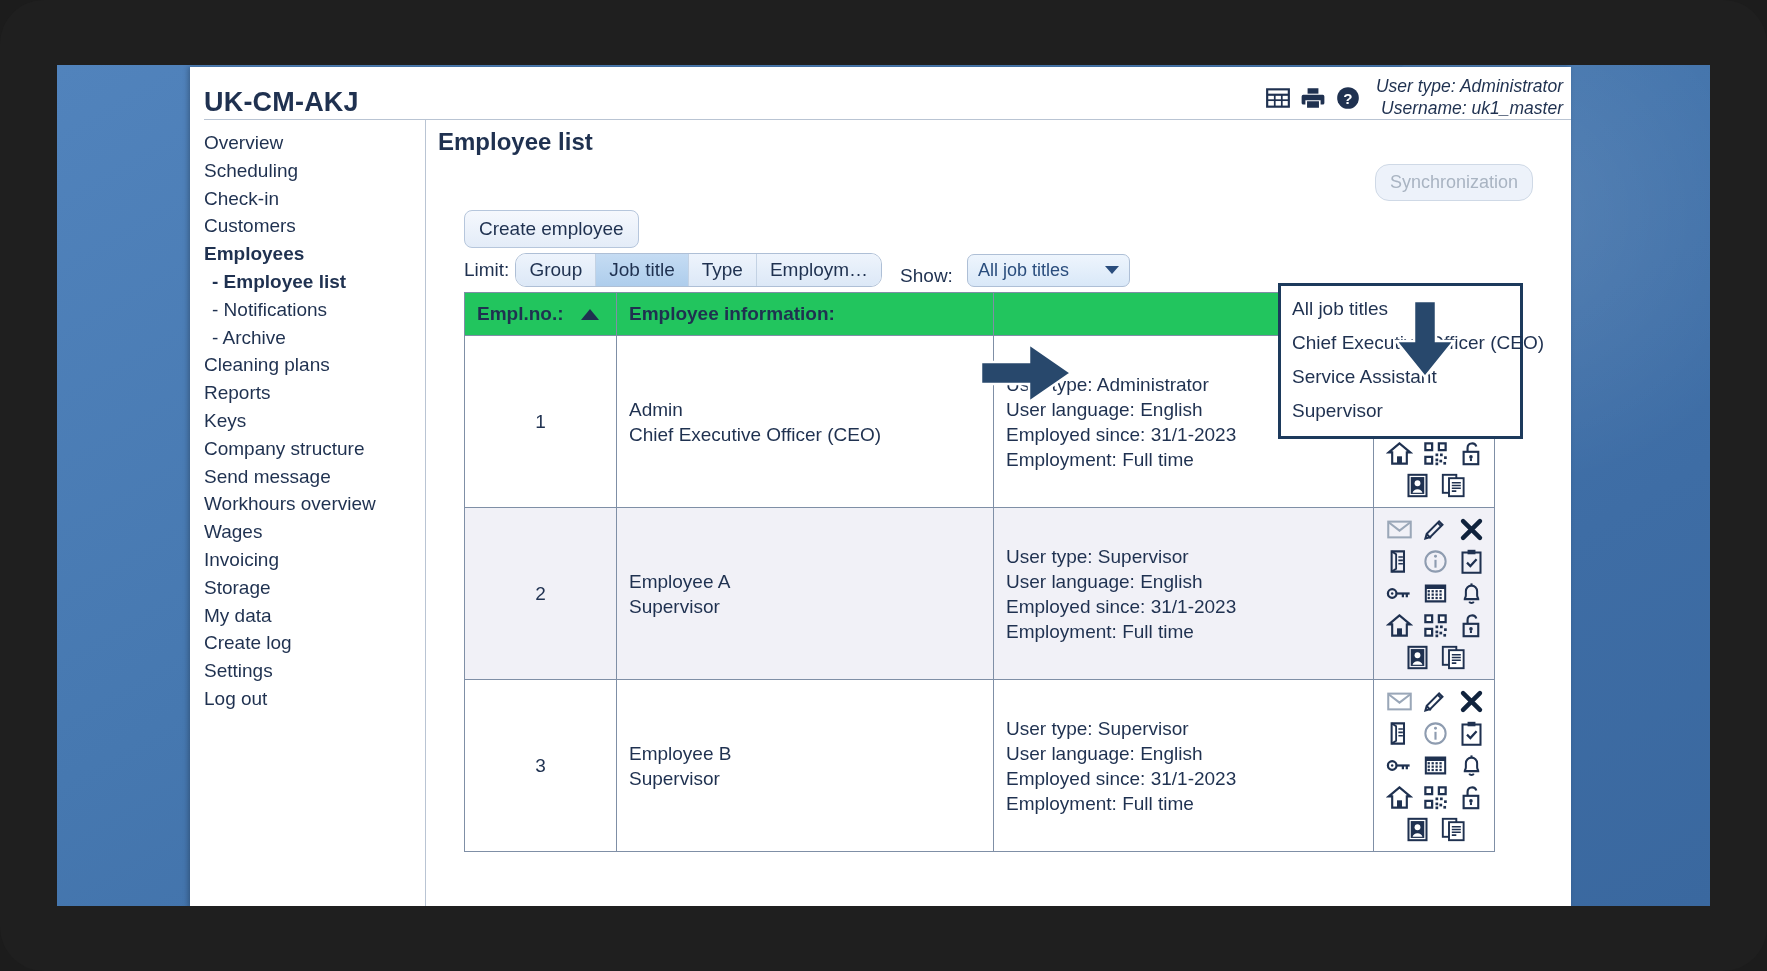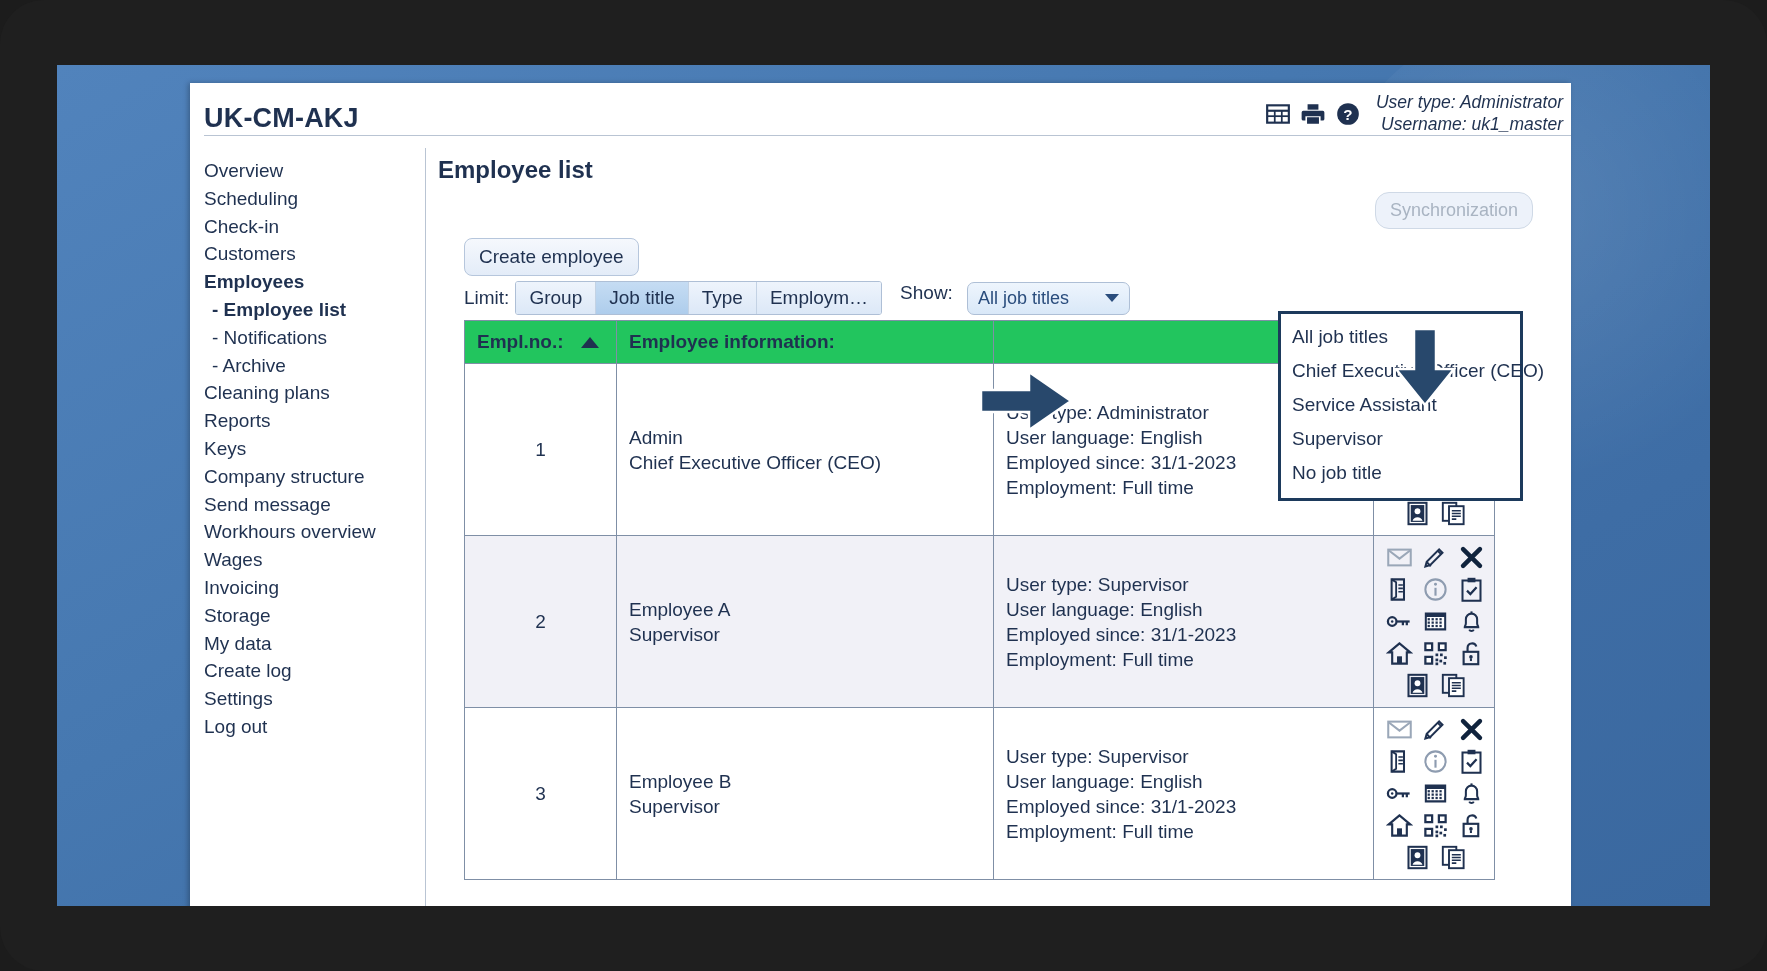--- a/index.html
+++ b/index.html
@@ -22,21 +22,21 @@
     overflow:hidden;
   }
   #screen:before{
     content:""; position:absolute; right:-120px; top:-60px; width:520px; height:520px;
     border-radius:50%;
     background:radial-gradient(circle at 40% 40%, rgba(255,255,255,.10), rgba(255,255,255,0) 62%);
   }
 
   
   #app{
-    position:absolute; left:133px; top:18px; width:1381px; height:841px;
+    position:absolute; left:133px; top:2px; width:1381px; height:841px;
     background:#ffffff;
     box-shadow:-2px 0 5px rgba(0,0,0,.25);
     overflow:hidden;
   }
 
   
   #header{
     position:relative; height:52px;
   }
   #brand{
@@ -50,21 +50,21 @@
   .hdr-icon{ width:26px; height:26px; display:block; margin-top:10px; cursor:pointer;}
   #user-block{
     margin-left:6px; text-align:right; font-style:italic; font-size:17.5px;
     line-height:22px; color:#1f3150; white-space:nowrap;
   }
   #hdr-rule{
     position:absolute; left:14px; right:0px; top:52px; height:1px; background:#b9c4d3;
   }
 
   
-  #body{ position:absolute; left:0; top:53px; right:0; bottom:0; display:flex;margin-top:12px; }
+  #body{ position:absolute; left:0; top:53px; right:0; bottom:0; display:flex; }
 
   
   #sidebar{
     width:236px; flex:0 0 236px; padding:9px 0 0 14px;
     border-right:1px solid #b9c4d3; background:#fff;
   }
   .nav-item{
     font-size:19px; line-height:27.8px; color:#1f3150; white-space:nowrap; cursor:pointer;
   }
   .nav-item.bold{ font-weight:bold; }
@@ -86,30 +86,30 @@
     border:1px solid #b6c6dc; border-radius:8px;
     color:#1f3150; font-size:19px; padding:7px 14px; cursor:pointer;text-align:right;
   }
 
   
   #filterbar{
     position:absolute; left:38px; top:134px; right:28px; height:32px;
     display:flex; align-items:center; font-size:19px;
   }
   .fb-label{ color:#1f3150; margin-right:6px; }
-  .tabs{ display:flex; border:1px solid #aebfd6; border-radius:3px; overflow:hidden; }
+  .tabs{ display:flex; border:1px solid #aebfd6; border-radius:11px; overflow:hidden; }
   .tab{
     background:linear-gradient(#eef4fc,#dce8f7);
     padding:5px 13px; font-size:19px; color:#1f3150;
     border-right:1px solid #c3d2e4; cursor:pointer; white-space:nowrap;
   }
   .tab:last-child{ border-right:none; }
   .tab.active{ background:linear-gradient(#c5dcf3,#aecdec); }
 
-  #show-wrap{ display:flex; align-items:flex-start; margin-left:18px; position:relative;}
+  #show-wrap{ display:flex; align-items:flex-end; margin-left:18px; position:relative;}
   #show-select{
     margin-left:8px; width:163px;
     background:linear-gradient(#eef5fd,#d9e8f8);
     border:1px solid #aebfd6; border-radius:7px;
     padding:5px 10px; font-size:18px; color:#2a4d7d;
     display:flex; align-items:center; justify-content:space-between; cursor:pointer;
   }
   .caret{ width:0;height:0;border-left:7px solid transparent;border-right:7px solid transparent;border-top:8px solid #2a4d7d;}
 
   #search-wrap{ margin-left:auto; display:flex; align-items:center; }
@@ -617,21 +617,20 @@
                   </tr>
                 </tbody>
             </table>
           </div>
 
           <div id="dropdown">
             <div class="dd-item">All job titles</div>
             <div class="dd-item">Chief Executive Officer (CEO)</div>
             <div class="dd-item">Service Assistant</div>
             <div class="dd-item">Supervisor</div>
-            <div class="dd-item">No job title</div>
           </div>
 
           <svg class="anno" id="arrow-right" width="92" height="62" viewBox="0 0 92 62">
             <path d="M0 20 H48 V2 L90 31 L48 60 V42 H0 Z" fill="#28486c" stroke="#ffffff" stroke-width="2.5"></path>
           </svg>
           <svg class="anno" id="arrow-down" width="62" height="78" viewBox="0 0 62 78">
             <path d="M20 0 H42 V40 H60 L31 76 L2 40 H20 Z" fill="#28486c" stroke="#ffffff" stroke-width="2.5"></path>
           </svg>
 
         </section>

